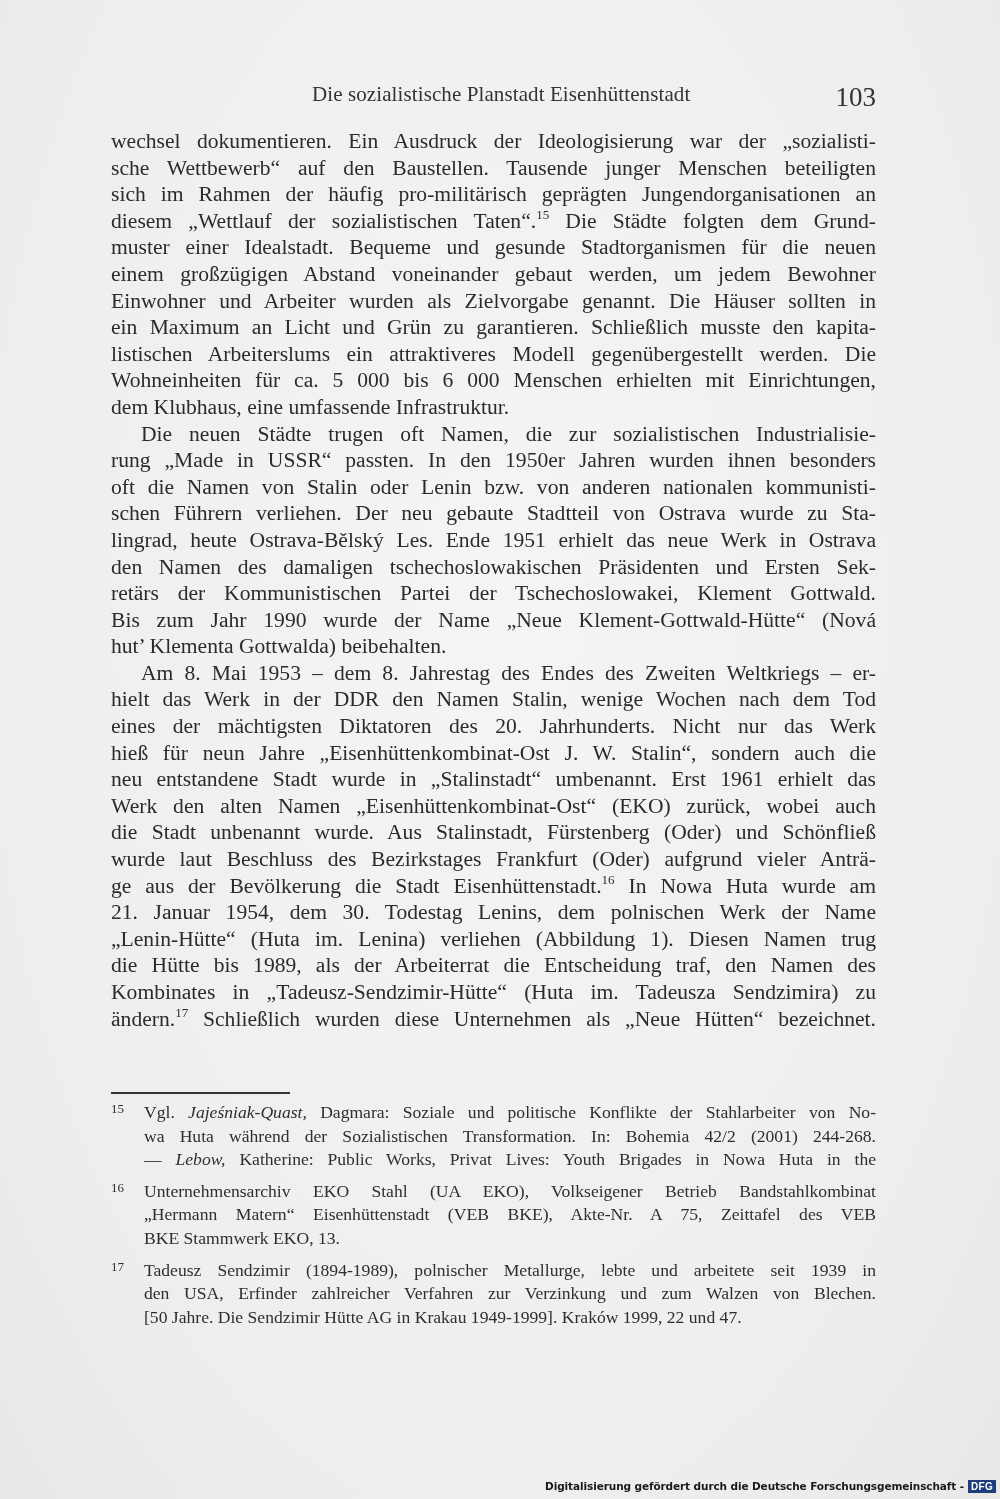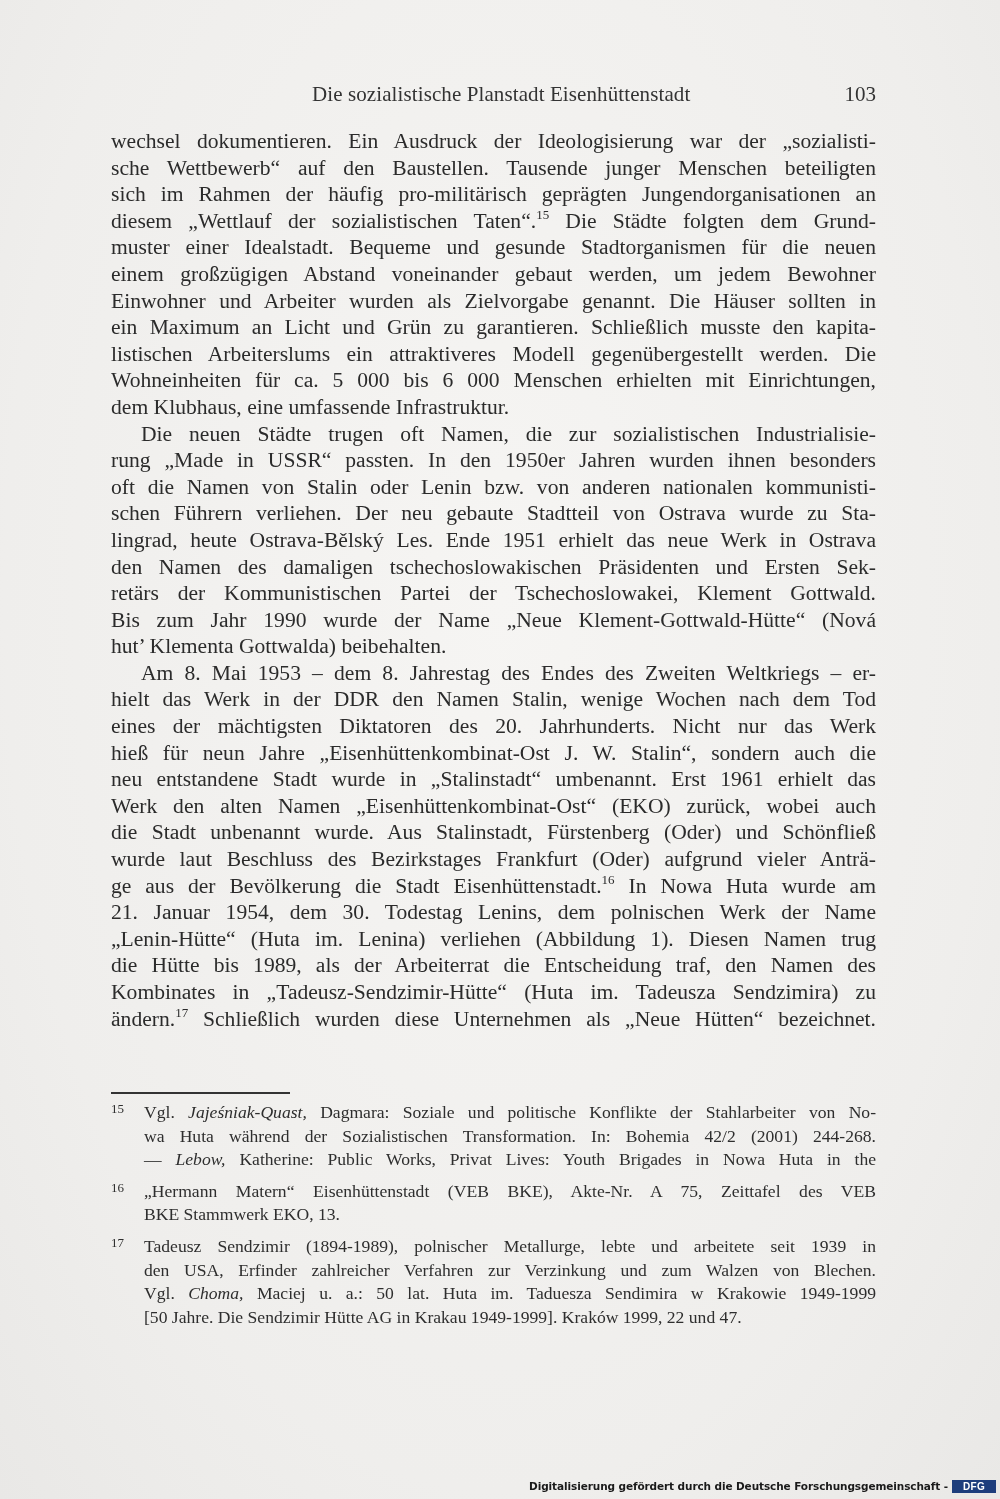--- a/index.html
+++ b/index.html
@@ -33,21 +33,21 @@
       left: 202px;
       top: 0;
       font-size: 21px;
       letter-spacing: 0.1px;
       color: #333;
     }
     .page-number {
       position: absolute;
       right: 0;
       top: 0;
-      font-size: 21px;
+      font-size: 27px;
       color: #333;
     }
     .body-text {
       position: absolute;
       top: 128px;
       left: 111px;
       width: 765px;
       font-size: 21.6px;
       line-height: 26.6px;
       text-align: justify;
@@ -122,21 +122,21 @@
       color: #1a1a1a;
       letter-spacing: -0.1px;
     }
     .dfg-logo {
       margin-left: 4px;
       background: #1d3d7c;
       color: #ffffff;
       font-family: "Liberation Sans", sans-serif;
       font-weight: bold;
       font-size: 10px;
-      padding: 1px 11px;
+      padding: 1px 3px;
       letter-spacing: 0.3px;
     }
   </style>
 </head>
 <body>
 
 <div class="page">
 
   <div class="running-head">
     <span class="running-title">Die sozialistische Planstadt Eisenhüttenstadt</span>
@@ -184,28 +184,28 @@
 
   <div class="footnotes" id="footnotes">
       <div class="footnote">
         <span class="fn-num">15</span>
         <span class="fn-line"><span>Vgl. </span><i>Jajeśniak-Quast,</i><span> Dagmara: Soziale und politische Konflikte der Stahlarbeiter von No-</span></span>
         <span class="fn-line"><span>wa Huta während der Sozialistischen Transformation. In: Bohemia 42/2 (2001) 244-268.</span></span>
         <span class="fn-line"><span>— </span><i>Lebow,</i><span> Katherine: Public Works, Privat Lives: Youth Brigades in Nowa Huta in the</span></span>
       </div>
       <div class="footnote">
         <span class="fn-num">16</span>
+        <span class="fn-line"><span>Unternehmensarchiv EKO Stahl (UA EKO), Volkseigener Betrieb Bandstahlkombinat</span></span>
         <span class="fn-line"><span>„Hermann Matern“ Eisenhüttenstadt (VEB BKE), Akte-Nr. A 75, Zeittafel des VEB</span></span>
         <span class="fn-line last"><span>BKE Stammwerk EKO, 13.</span></span>
       </div>
       <div class="footnote">
         <span class="fn-num">17</span>
         <span class="fn-line"><span>Tadeusz Sendzimir (1894-1989), polnischer Metallurge, lebte und arbeitete seit 1939 in</span></span>
         <span class="fn-line"><span>den USA, Erfinder zahlreicher Verfahren zur Verzinkung und zum Walzen von Blechen.</span></span>
-        <span class="fn-line"><span>Vgl. </span><i>Choma,</i><span> Maciej u. a.: 50 lat. Huta im. Taduesza Sendimira w Krakowie 1949-1999</span></span>
         <span class="fn-line last"><span>[50 Jahre. Die Sendzimir Hütte AG in Krakau 1949-1999]. Kraków 1999, 22 und 47.</span></span>
       </div>
     </div>
 
   <div class="dfg-footer">
     <span>Digitalisierung gefördert durch die Deutsche Forschungsgemeinschaft -</span>
     <span class="dfg-logo">DFG</span>
   </div>
 
 </div>

